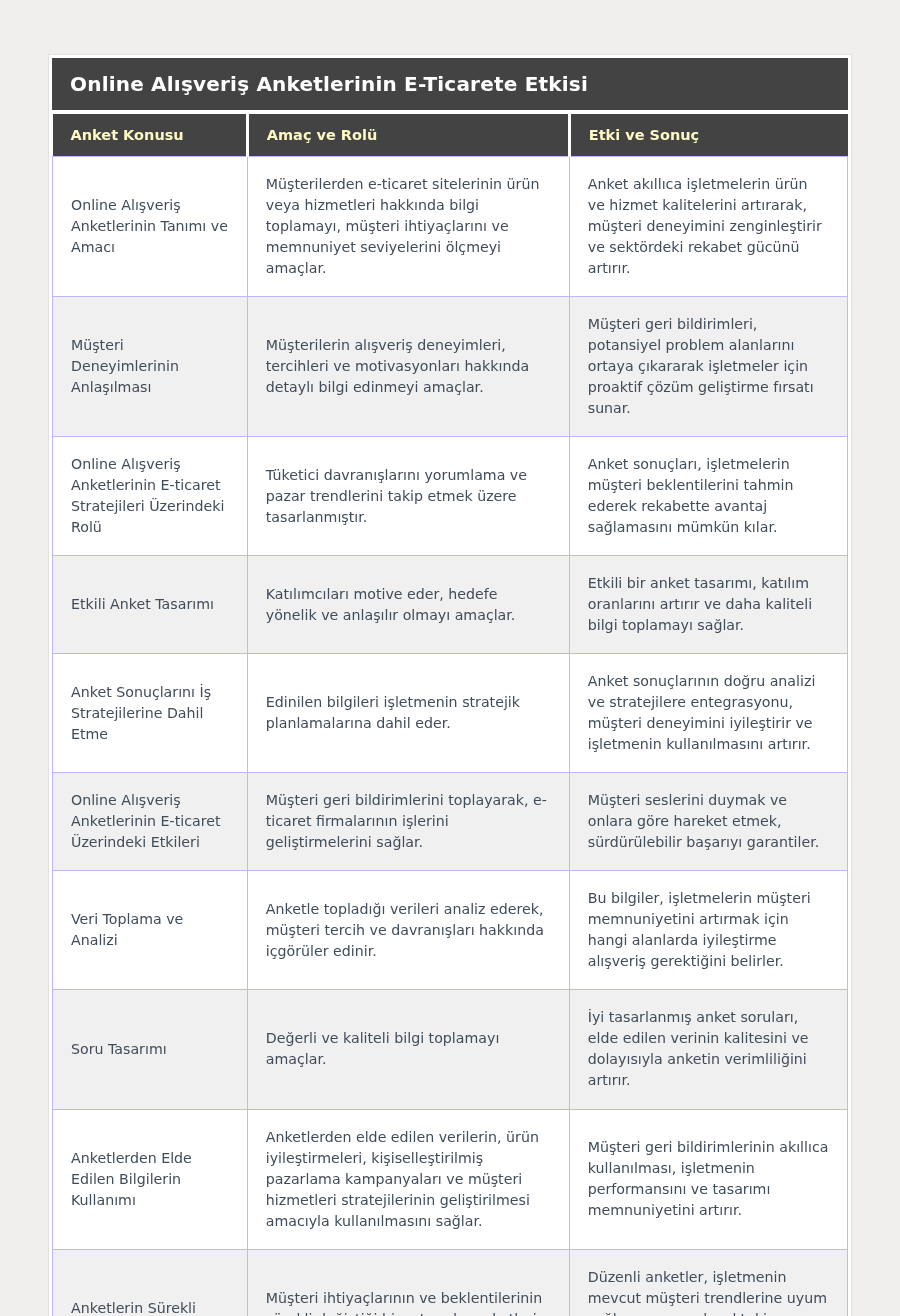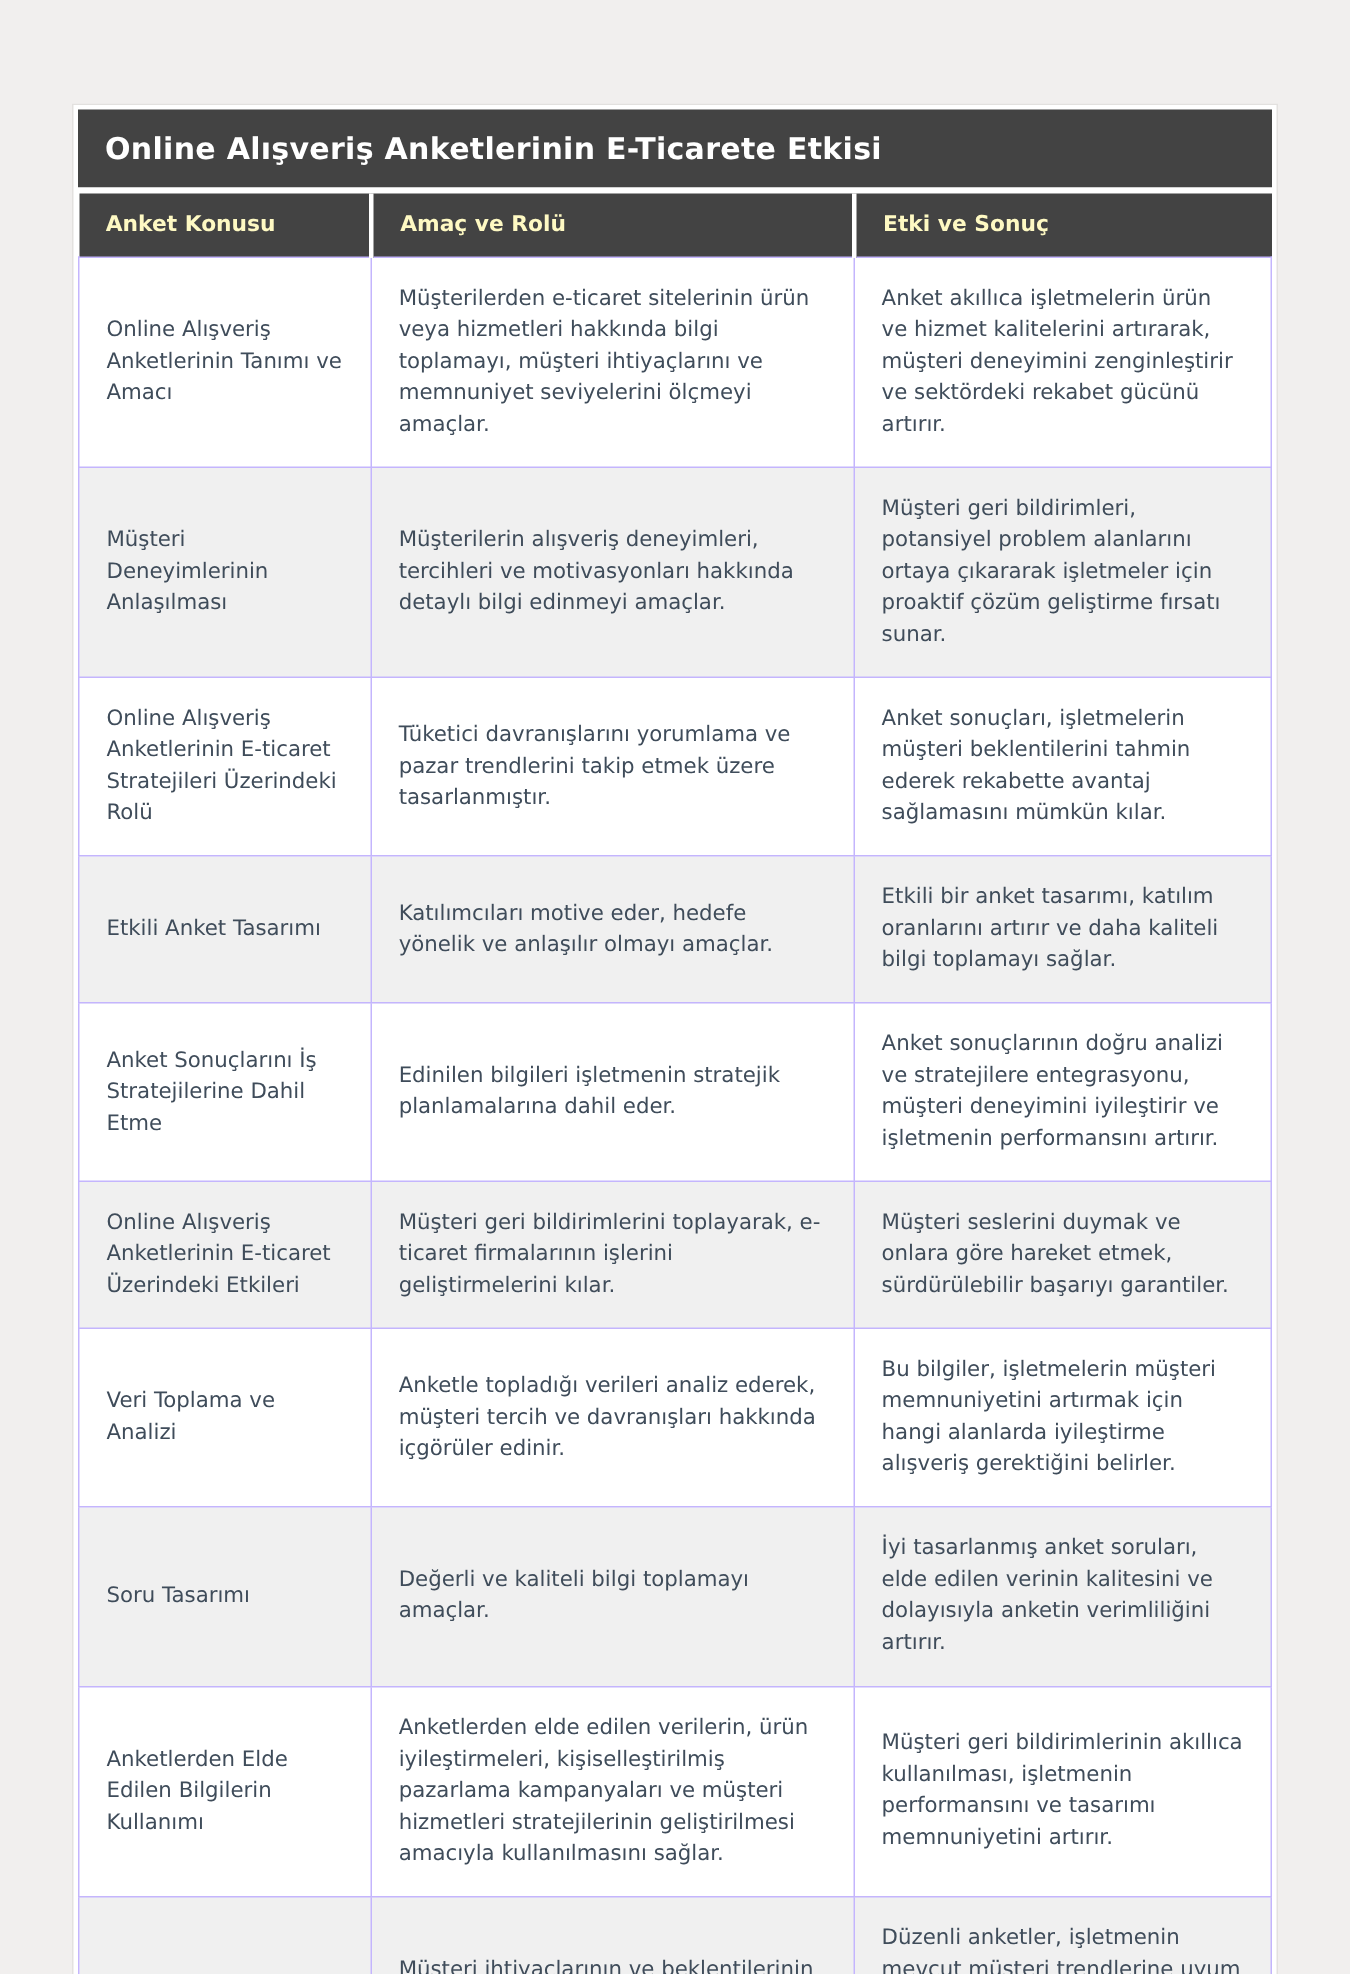--- a/index.html
+++ b/index.html
@@ -7,21 +7,21 @@
     padding: 0;
     background: #f1efee;
     font-family: "DejaVu Sans", "Liberation Sans", sans-serif;
   }
   .page {
     width: 900px;
     height: 1316px;
     margin: 0 auto;
     background: #f1efee;
     box-sizing: border-box;
-    padding-top: 69px;
+    padding-top: 54px;
   }
   .card {
     width: 804px;
     margin: 0 auto;
     background: #ffffff;
     border: 1px solid #e3e1df;
     padding: 3px;
     box-sizing: border-box;
   }
   .title-bar {
@@ -102,25 +102,25 @@
             <td>Anket sonuçları, işletmelerin müşteri beklentilerini tahmin ederek rekabette avantaj sağlamasını mümkün kılar.</td>
           </tr>
           <tr>
             <td>Etkili Anket Tasarımı</td>
             <td>Katılımcıları motive eder, hedefe yönelik ve anlaşılır olmayı amaçlar.</td>
             <td>Etkili bir anket tasarımı, katılım oranlarını artırır ve daha kaliteli bilgi toplamayı sağlar.</td>
           </tr>
           <tr>
             <td>Anket Sonuçlarını İş Stratejilerine Dahil Etme</td>
             <td>Edinilen bilgileri işletmenin stratejik planlamalarına dahil eder.</td>
-            <td>Anket sonuçlarının doğru analizi ve stratejilere entegrasyonu, müşteri deneyimini iyileştirir ve işletmenin performansını artırır.</td>
+            <td>Anket sonuçlarının doğru analizi ve stratejilere entegrasyonu, müşteri deneyimini iyileştirir ve işletmenin kullanılmasını artırır.</td>
           </tr>
           <tr>
             <td>Online Alışveriş Anketlerinin E-ticaret Üzerindeki Etkileri</td>
-            <td>Müşteri geri bildirimlerini toplayarak, e-ticaret firmalarının işlerini geliştirmelerini kılar.</td>
+            <td>Müşteri geri bildirimlerini toplayarak, e-ticaret firmalarının işlerini geliştirmelerini sağlar.</td>
             <td>Müşteri seslerini duymak ve onlara göre hareket etmek, sürdürülebilir başarıyı garantiler.</td>
           </tr>
           <tr>
             <td>Veri Toplama ve Analizi</td>
             <td>Anketle topladığı verileri analiz ederek, müşteri tercih ve davranışları hakkında içgörüler edinir.</td>
             <td>Bu bilgiler, işletmelerin müşteri memnuniyetini artırmak için hangi alanlarda iyileştirme alışveriş gerektiğini belirler.</td>
           </tr>
           <tr>
             <td>Soru Tasarımı</td>
             <td>Değerli ve kaliteli bilgi toplamayı amaçlar.</td>

